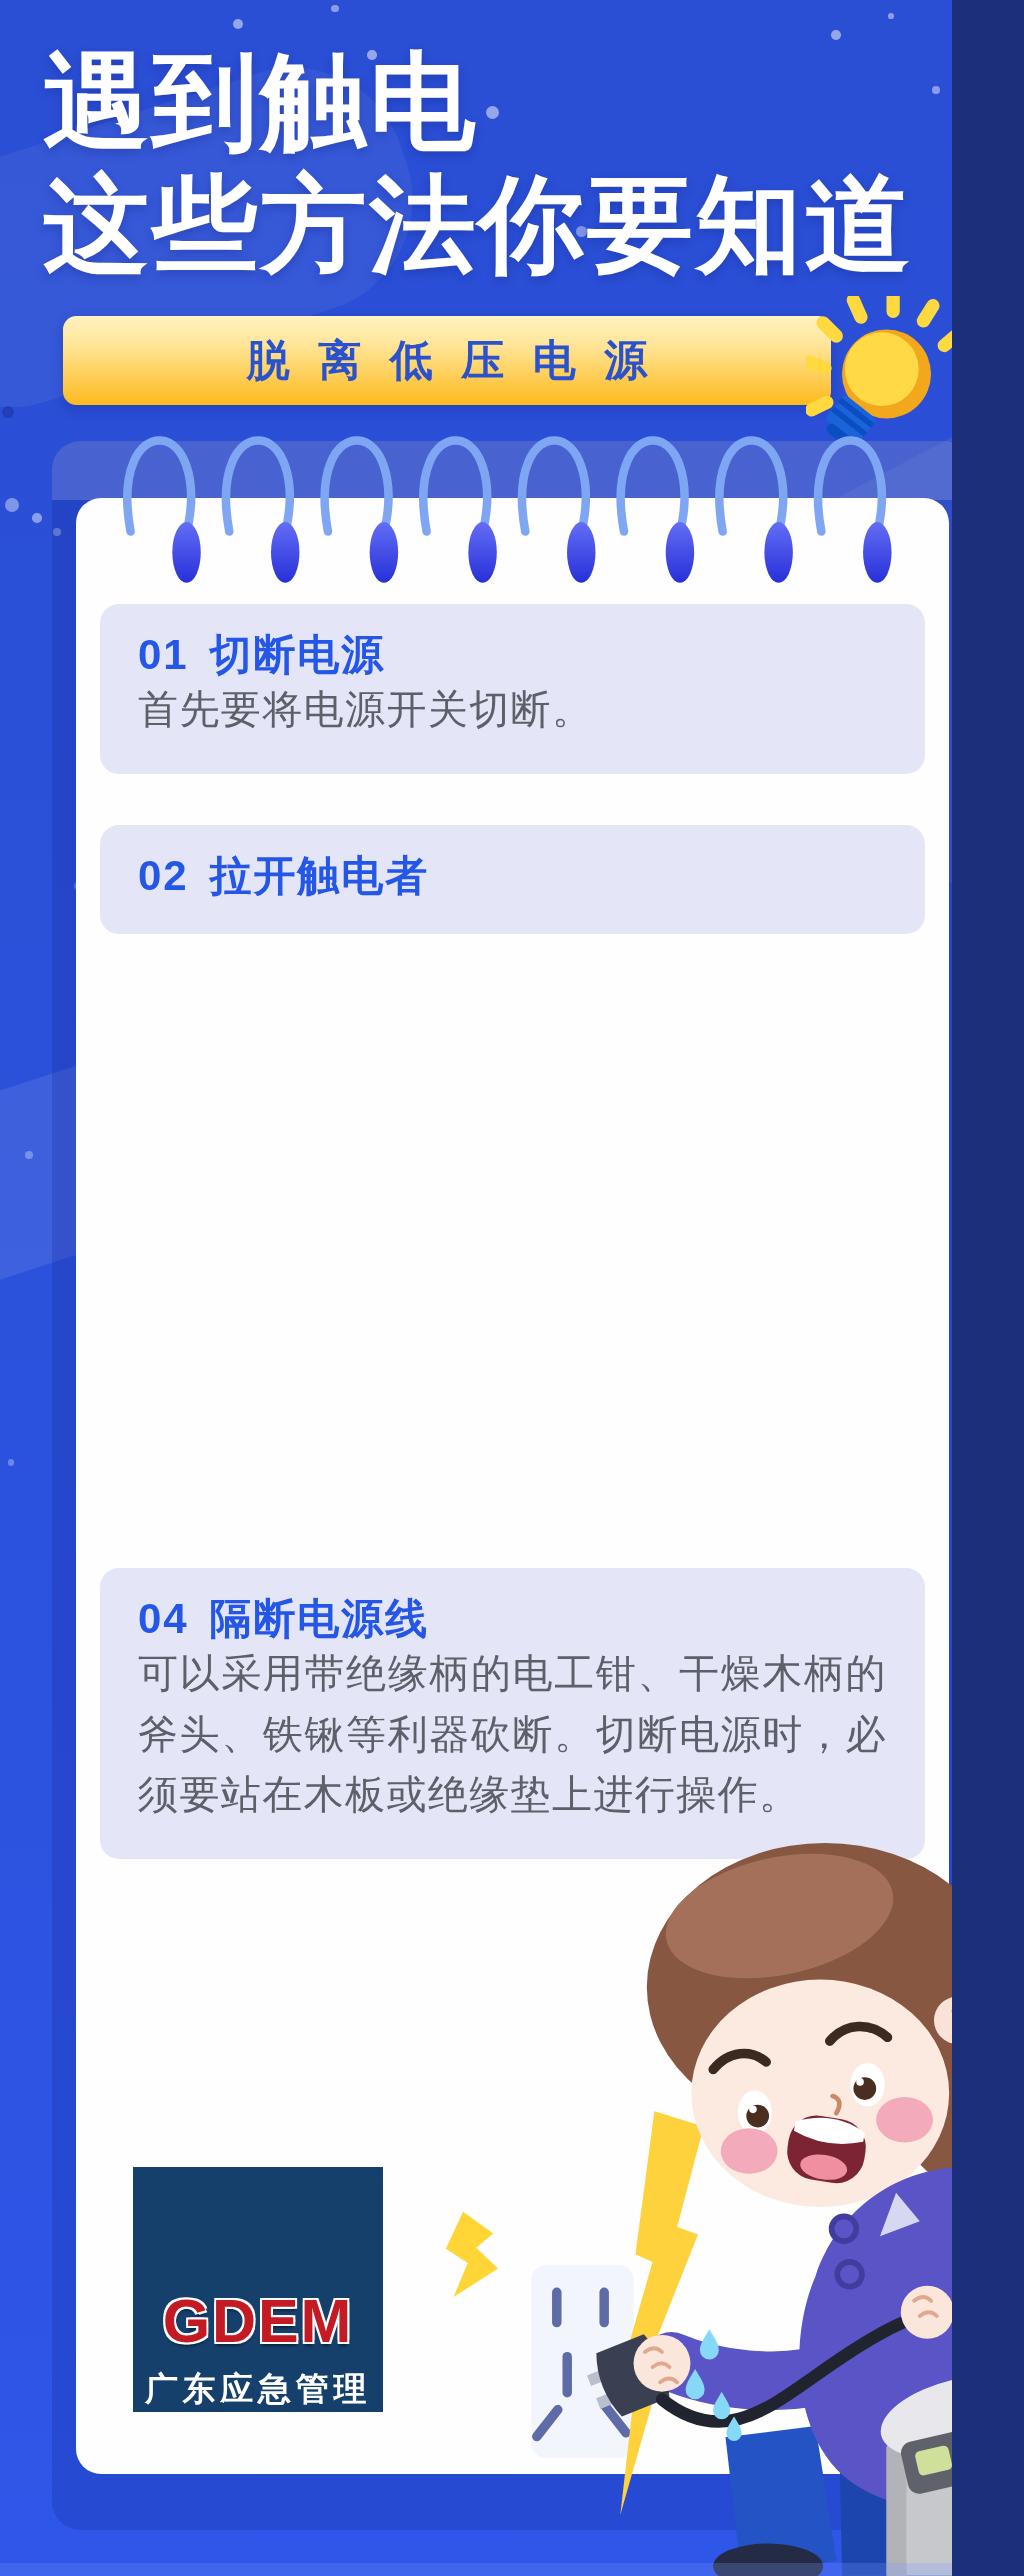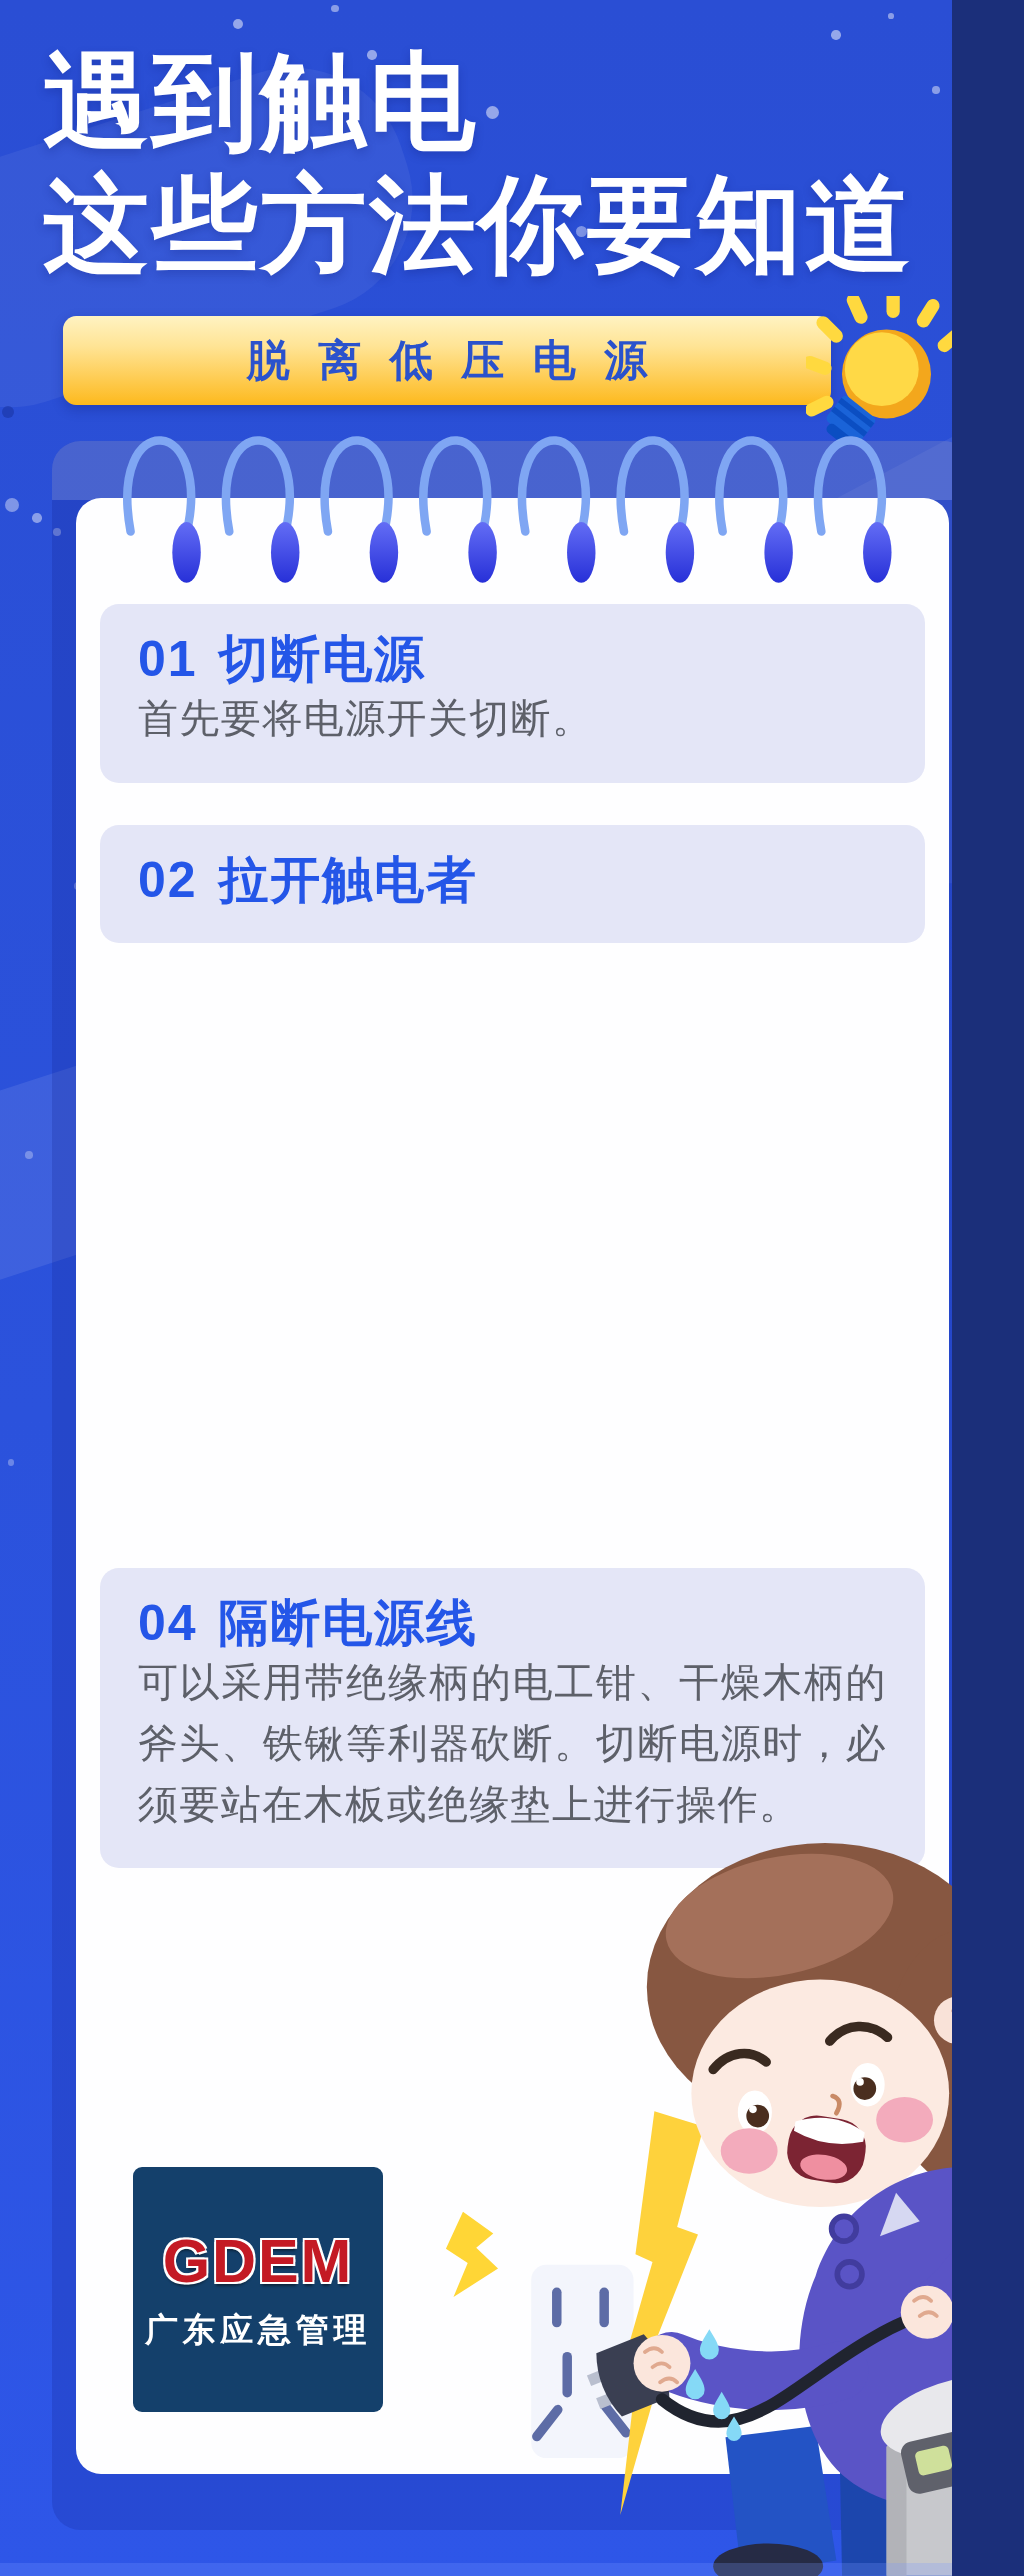--- a/index.html
+++ b/index.html
@@ -28,29 +28,29 @@
   .panel{position:absolute; left:52px; top:441px; width:920px; height:2089px;
          border-radius:28.5px; background:rgba(18,34,140,0.22);}
   .panel-top{position:absolute; left:0; top:0; width:100%; height:59px;
              border-radius:28.5px 28.5px 0 0; background:rgba(255,255,255,0.17);}
   .paper{position:absolute; left:76px; top:498px; width:873px; height:1976px;
          border-radius:25px; background:#fefeff;}
   .rings{position:absolute; left:104px; top:429px;}
   
   .card{position:absolute; left:100px; width:825px; box-sizing:border-box;
         background:#e4e6f7; border-radius:19px; padding:26.6px 38px 34px 38px;}
-  .card-title{color:#2456e8; font-size:50px; font-weight:800; line-height:1.15;
+  .card-title{color:#2456e8; font-size:42px; font-weight:800; line-height:1.15;
               letter-spacing:1.9px; display:flex; gap:21px; align-items:baseline;}
   .card-body{color:#5d6069; font-size:40px; font-weight:500;
              line-height:1.52; letter-spacing:1.4px; text-align:justify;}
   #card-1{top:604px;} #card-2{top:825px;} #card-3{top:1218px;} #card-4{top:1568px;}
   
   .logo{position:absolute; left:133px; top:2167px; width:250px; height:245px;
         background:#14406b; display:flex; flex-direction:column;
-        align-items:center; justify-content:center;border-radius:9px;}
+        align-items:center; justify-content:flex-end;}
   .logo-acronym{font-size:61px; font-weight:900; letter-spacing:1.9px; color:#c41a24;
         text-shadow:-1.9px -1.9px 0 #fff, 1.9px -1.9px 0 #fff, -1.9px 1.9px 0 #fff, 1.9px 1.9px 0 #fff,
                     0 3.8px 2.8px rgba(0,0,0,0.45);}
   .logo-org{margin-top:11.4px; color:#ffffff; font-family:Liberation Sans, sans-serif;
         font-size:33px; font-weight:600; letter-spacing:4.7px; white-space:nowrap;}
   
   .illu{position:absolute; left:408px; top:1783px;}
   .footer-strip{position:absolute; left:0; bottom:0; width:100%; height:13.3px;
         background:rgba(120,150,255,0.25);}
 </style>

